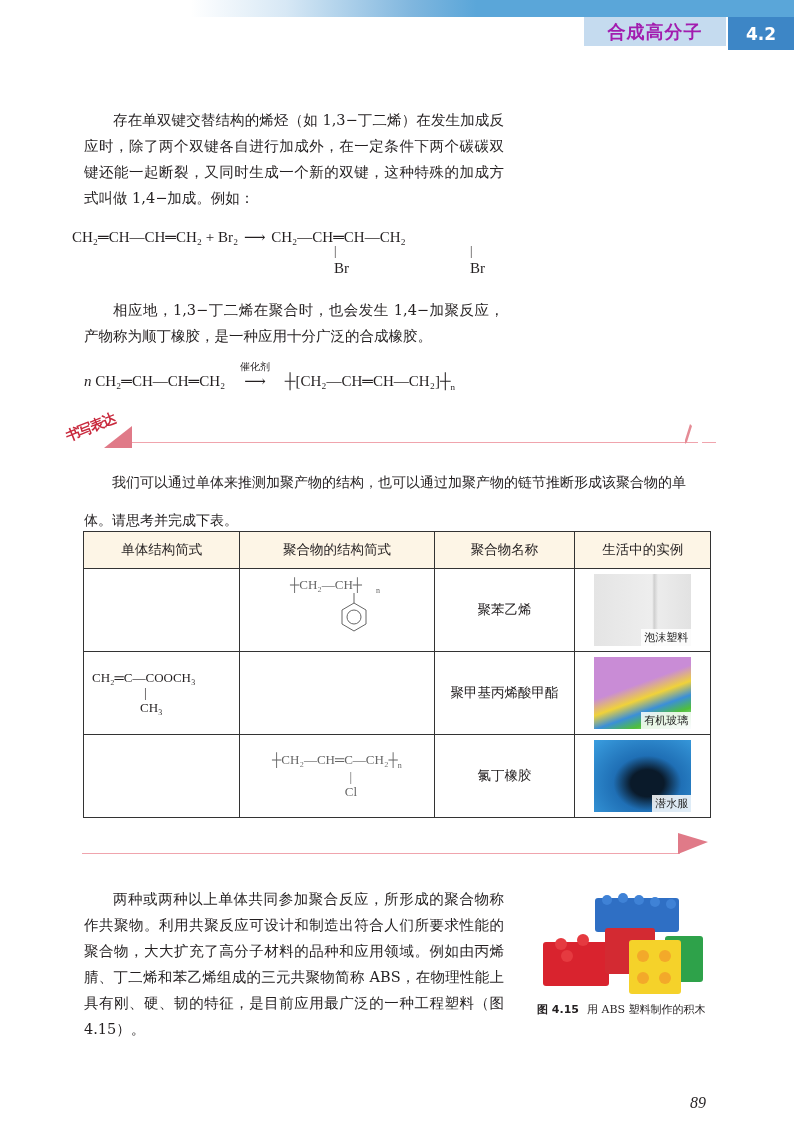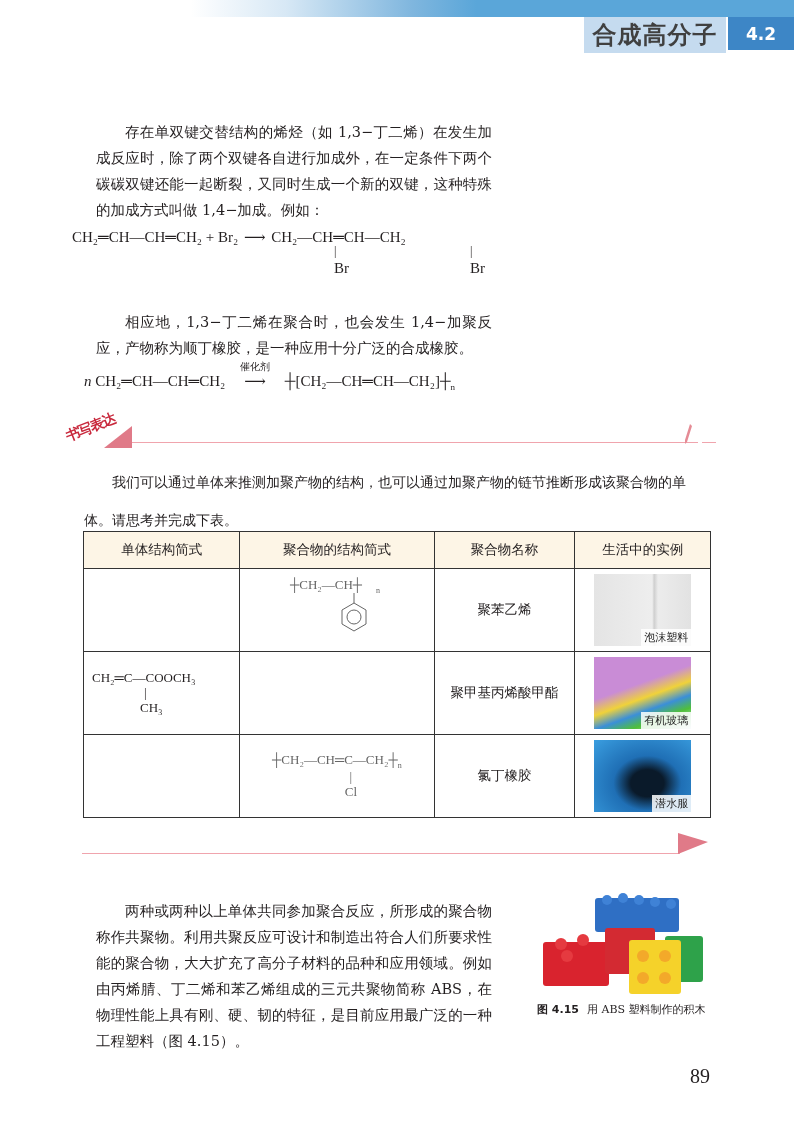--- a/index.html
+++ b/index.html
@@ -1,21 +1,21 @@
 <!DOCTYPE html>
 <html><head>
 <meta charset="utf-8">
 <style>
   html,body{margin:0;padding:0;background:#fff;}
   body{width:794px;height:1123px;position:relative;overflow:hidden;font-family:"DejaVu Serif","Liberation Serif",serif;color:#231f20;}
   .topbar{position:absolute;left:0;top:0;width:794px;height:17px;background:linear-gradient(to right,#ffffff 0%,#ffffff 24%,#d7e8f5 36%,#7fb6de 52%,#5aa6d9 60%,#5aa6d9 100%);}
-  .hdr-title{position:absolute;left:584px;top:17px;width:142px;height:36px;background:#c5dbef;display:flex;align-items:center;justify-content:center;font-family:"DejaVu Sans","Liberation Sans",sans-serif;font-weight:bold;font-size:24px;color:#404040;letter-spacing:1px;}
+  .hdr-title{position:absolute;left:584px;top:17px;width:142px;height:29px;background:#c5dbef;display:flex;align-items:center;justify-content:center;font-family:"DejaVu Sans","Liberation Sans",sans-serif;font-weight:bold;font-size:18px;color:#a21caf;letter-spacing:1px;}
   .hdr-num{position:absolute;left:728px;top:17px;width:66px;height:33px;background:#3d86c6;display:flex;align-items:center;justify-content:center;font-family:"DejaVu Sans","Liberation Sans",sans-serif;font-weight:bold;font-size:17px;color:#fff;}
   .para{position:absolute;left:84px;width:420px;font-size:14.5px;line-height:26px;text-align:justify;}
-  .para p{margin:12px;text-indent:2em;}
+  .para p{margin:0;text-indent:2em;}
   .eq{position:absolute;font-family:"Liberation Serif","DejaVu Serif",serif;font-size:15px;white-space:nowrap;}
   .eq sub{font-size:9px;}
   .writing-band{position:absolute;left:66px;top:420px;width:650px;height:40px;}
   .wb-label{position:absolute;left:0;top:0;font-family:"DejaVu Sans","Liberation Sans",sans-serif;font-weight:bold;font-size:14px;color:#c8283c;transform:rotate(-22deg);transform-origin:left bottom;top:8px;left:4px;letter-spacing:-1px;}
   .wb-tri{position:absolute;left:38px;top:6px;width:0;height:0;border-bottom:22px solid #e07a88;border-left:28px solid transparent;}
   .wb-line{position:absolute;left:66px;top:22px;width:566px;height:1px;background:#f0a4ad;}
   .wb-line2{position:absolute;left:636px;top:22px;width:14px;height:1px;background:#f0a4ad;}
   .wb-pencil{position:absolute;left:618px;top:4px;width:8px;height:20px;}
   .task{position:absolute;left:84px;top:463px;width:628px;font-size:14px;line-height:38px;font-family:"DejaVu Serif",serif;}
   .task p{margin:0;text-indent:2em;}
@@ -30,21 +30,21 @@
   .pmma{background:linear-gradient(160deg,#c98cd6 0%,#c98cd6 40%,#f0d23a 55%,#3b8fd8 68%,#4fbf3a 80%,#d8e8ef 100%);font-family:Liberation Serif, serif;}
   .dive{background:radial-gradient(ellipse at 55% 60%,#0a1a2a 0%,#0a1a2a 22%,#1f6fb5 45%,#3a9ee0 100%);}
   .formula{font-family:"Liberation Serif","DejaVu Serif",serif;font-size:13px;}
   .formula sub{font-size:8px;}
   .end-line{position:absolute;left:82px;top:853px;width:598px;height:1px;background:#f0a4ad;}
   .end-arrow{position:absolute;left:678px;top:833px;width:0;height:0;border-top:9px solid transparent;border-bottom:12px solid transparent;border-left:30px solid #e07a88;}
   .fig{position:absolute;left:537px;top:888px;width:170px;height:110px;}
   .caption{position:absolute;left:537px;top:1000px;width:180px;font-size:11px;line-height:19px;font-family:"DejaVu Sans","Liberation Sans",sans-serif;}
   .caption .fnum{font-weight:bold;margin-right:8px;}
   .caption .ctext{font-family:"DejaVu Serif",serif;}
-  .pagenum{position:absolute;left:690px;top:1065px;font-size:20px;font-family:"Liberation Serif",serif;}
+  .pagenum{position:absolute;left:690px;top:1094px;font-size:16px;font-family:"Liberation Serif",serif;font-style:italic;}
 </style>
 </head>
 <body>
 
 <div class="topbar"></div>
 <div class="hdr-title">合成高分子</div>
 <div class="hdr-num">4.2</div>
 
 <div class="para" style="top:107px;">
   <p>存在单双键交替结构的烯烃（如 1,3−丁二烯）在发生加成反应时，除了两个双键各自进行加成外，在一定条件下两个碳碳双键还能一起断裂，又同时生成一个新的双键，这种特殊的加成方式叫做 1,4−加成。例如：</p>

